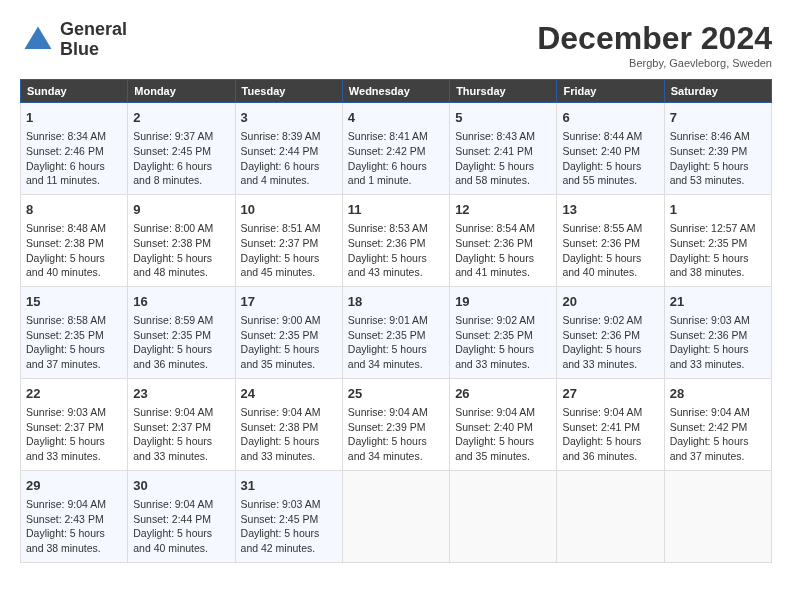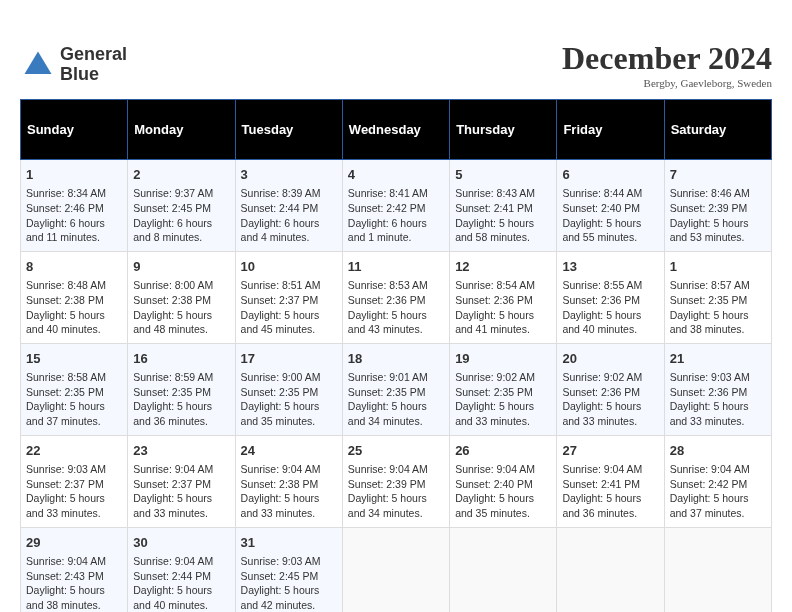--- a/index.html
+++ b/index.html
@@ -6,23 +6,22 @@
     body {
       font-family: Arial, sans-serif;
       background: #fff;
       width: 792px;
       min-height: 612px;
       padding: 20px;
     }
     .header {
       display: flex;
       justify-content: space-between;
-      align-items: center;
+      align-items: flex-start;
       margin-bottom: 10px;
-      margin-top: 20px;
     }
     .logo {
       display: flex;
       align-items: center;
       gap: 4px;
     }
     .logo-text {
       display: flex;
       flex-direction: column;
       font-size: 18px;
@@ -30,43 +29,42 @@
       color: #333;
       line-height: 1.1;
     }
     .logo-text span:first-child { color: #333; }
     .logo-icon {
       width: 36px;
       height: 36px;
     }
     .title-block {
       text-align: right;
-      font-family: Liberation Serif, serif;
     }
     .title-block h1 {
       font-size: 32px;
       font-weight: bold;
       color: #333;
     }
     .title-block h2 {
       font-size: 11px;
       font-weight: normal;
       color: #555;
     }
     table {
       width: 100%;
       border-collapse: collapse;
       font-size: 11px;
     }
     thead tr th {
-      background-color: #000000;
+      background-color: #404040;
       color: #fff;
-      padding: 22px 6px;
+      padding: 5px 6px;
       text-align: left;
-      font-size: 13px;
+      font-size: 11px;
       font-weight: bold;
       border: 1px solid #2a5a9f;
     }
     tbody tr td {
       vertical-align: top;
       padding: 6px 5px;
       border: 1px solid #ddd;
       line-height: 1.4;
       font-size: 10.5px;
       color: #333;
@@ -129,21 +127,21 @@
         <td><span class="day-num">6</span><span>Sunrise: 8:44 AM</span><br><span>Sunset: 2:40 PM</span><br><span>Daylight: 5 hours and 55 minutes.</span></td>
         <td><span class="day-num">7</span><span>Sunrise: 8:46 AM</span><br><span>Sunset: 2:39 PM</span><br><span>Daylight: 5 hours and 53 minutes.</span></td>
       </tr>
       <tr>
         <td><span class="day-num">8</span><span>Sunrise: 8:48 AM</span><br><span>Sunset: 2:38 PM</span><br><span>Daylight: 5 hours and 40 minutes.</span></td>
         <td><span class="day-num">9</span><span>Sunrise: 8:00 AM</span><br><span>Sunset: 2:38 PM</span><br><span>Daylight: 5 hours and 48 minutes.</span></td>
         <td><span class="day-num">10</span><span>Sunrise: 8:51 AM</span><br><span>Sunset: 2:37 PM</span><br><span>Daylight: 5 hours and 45 minutes.</span></td>
         <td><span class="day-num">11</span><span>Sunrise: 8:53 AM</span><br><span>Sunset: 2:36 PM</span><br><span>Daylight: 5 hours and 43 minutes.</span></td>
         <td><span class="day-num">12</span><span>Sunrise: 8:54 AM</span><br><span>Sunset: 2:36 PM</span><br><span>Daylight: 5 hours and 41 minutes.</span></td>
         <td><span class="day-num">13</span><span>Sunrise: 8:55 AM</span><br><span>Sunset: 2:36 PM</span><br><span>Daylight: 5 hours and 40 minutes.</span></td>
-        <td><span class="day-num">1</span><span>Sunrise: 8:57 AM</span><br><span>Sunset: 2:35 PM</span><br><span>Daylight: 5 hours and 38 minutes.</span></td>
+        <td><span class="day-num">1</span><span>Sunrise: 12:57 AM</span><br><span>Sunset: 2:35 PM</span><br><span>Daylight: 5 hours and 38 minutes.</span></td>
       </tr>
       <tr>
         <td><span class="day-num">15</span><span>Sunrise: 8:58 AM</span><br><span>Sunset: 2:35 PM</span><br><span>Daylight: 5 hours and 37 minutes.</span></td>
         <td><span class="day-num">16</span><span>Sunrise: 8:59 AM</span><br><span>Sunset: 2:35 PM</span><br><span>Daylight: 5 hours and 36 minutes.</span></td>
         <td><span class="day-num">17</span><span>Sunrise: 9:00 AM</span><br><span>Sunset: 2:35 PM</span><br><span>Daylight: 5 hours and 35 minutes.</span></td>
         <td><span class="day-num">18</span><span>Sunrise: 9:01 AM</span><br><span>Sunset: 2:35 PM</span><br><span>Daylight: 5 hours and 34 minutes.</span></td>
         <td><span class="day-num">19</span><span>Sunrise: 9:02 AM</span><br><span>Sunset: 2:35 PM</span><br><span>Daylight: 5 hours and 33 minutes.</span></td>
         <td><span class="day-num">20</span><span>Sunrise: 9:02 AM</span><br><span>Sunset: 2:36 PM</span><br><span>Daylight: 5 hours and 33 minutes.</span></td>
         <td><span class="day-num">21</span><span>Sunrise: 9:03 AM</span><br><span>Sunset: 2:36 PM</span><br><span>Daylight: 5 hours and 33 minutes.</span></td>
       </tr>

